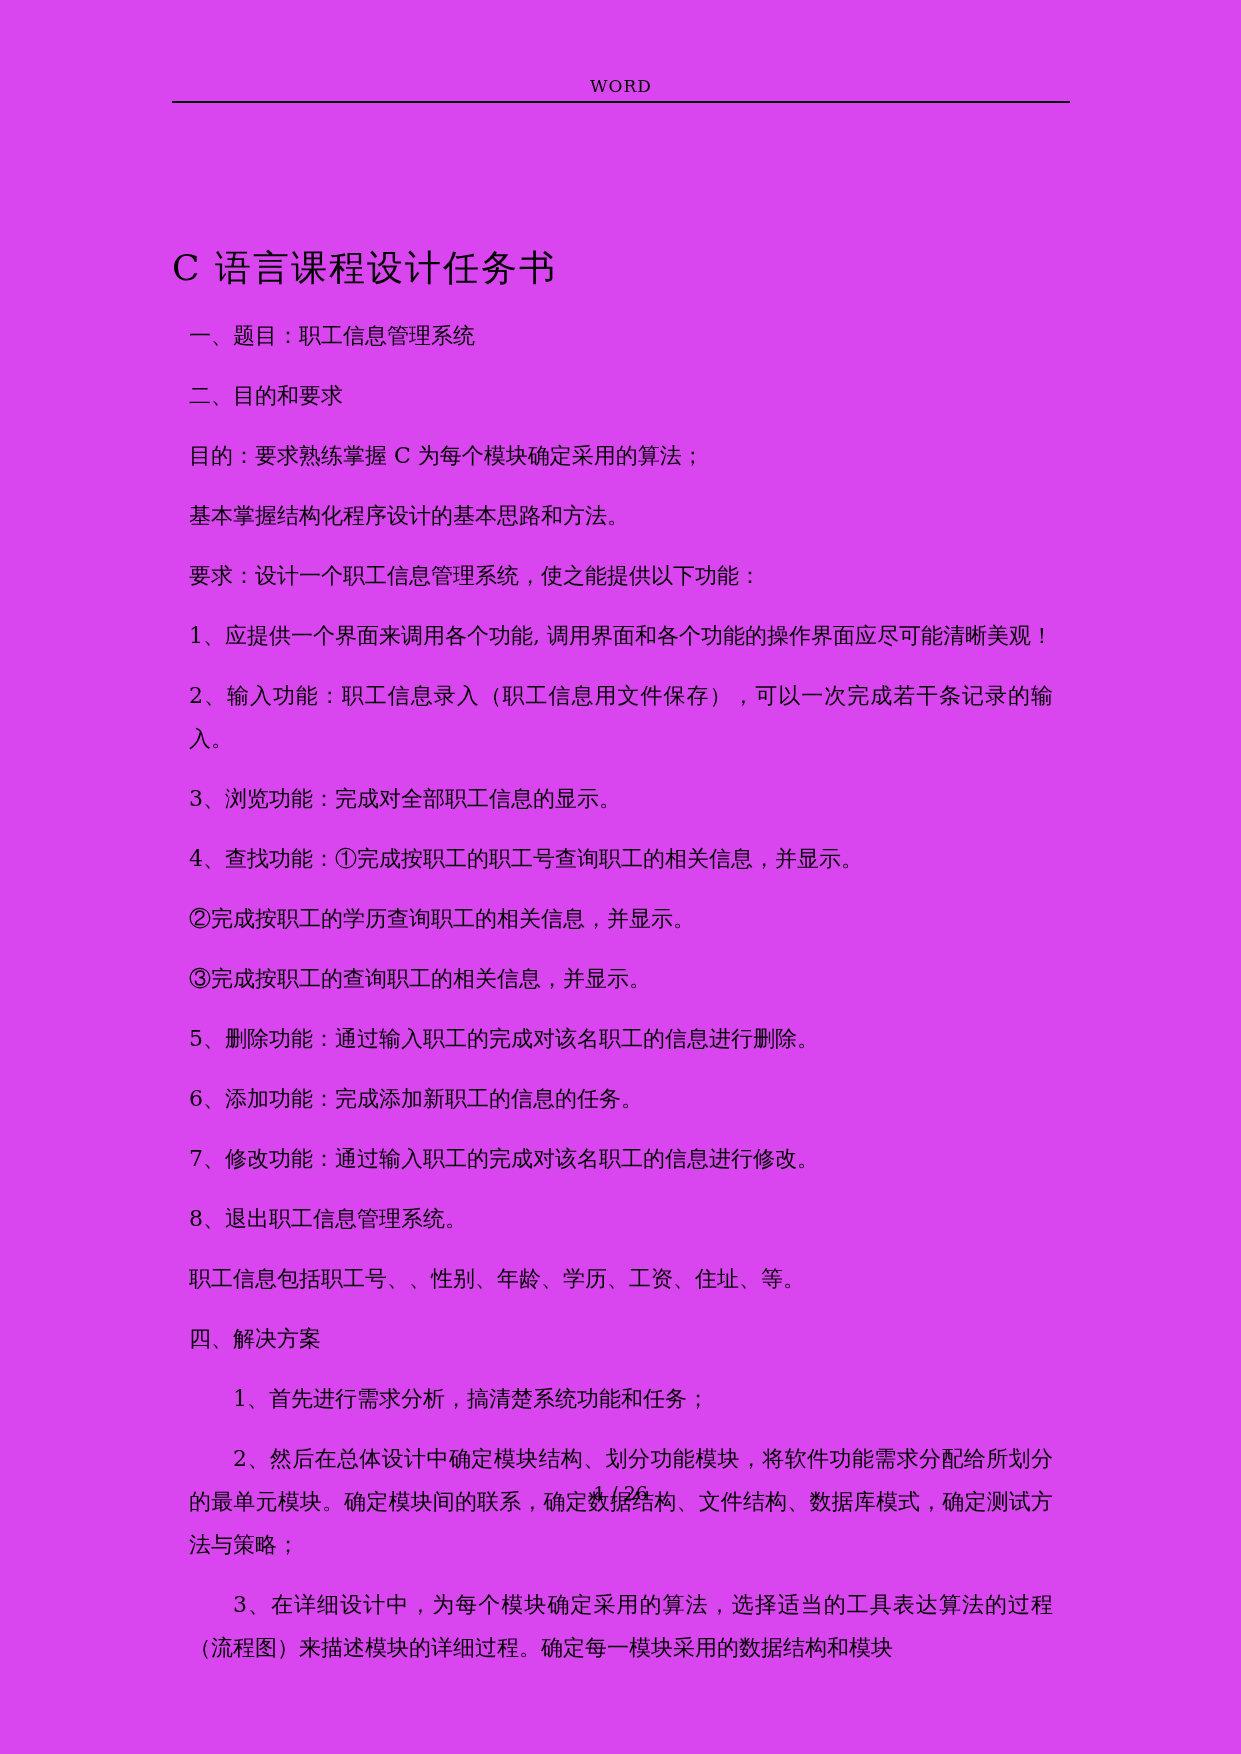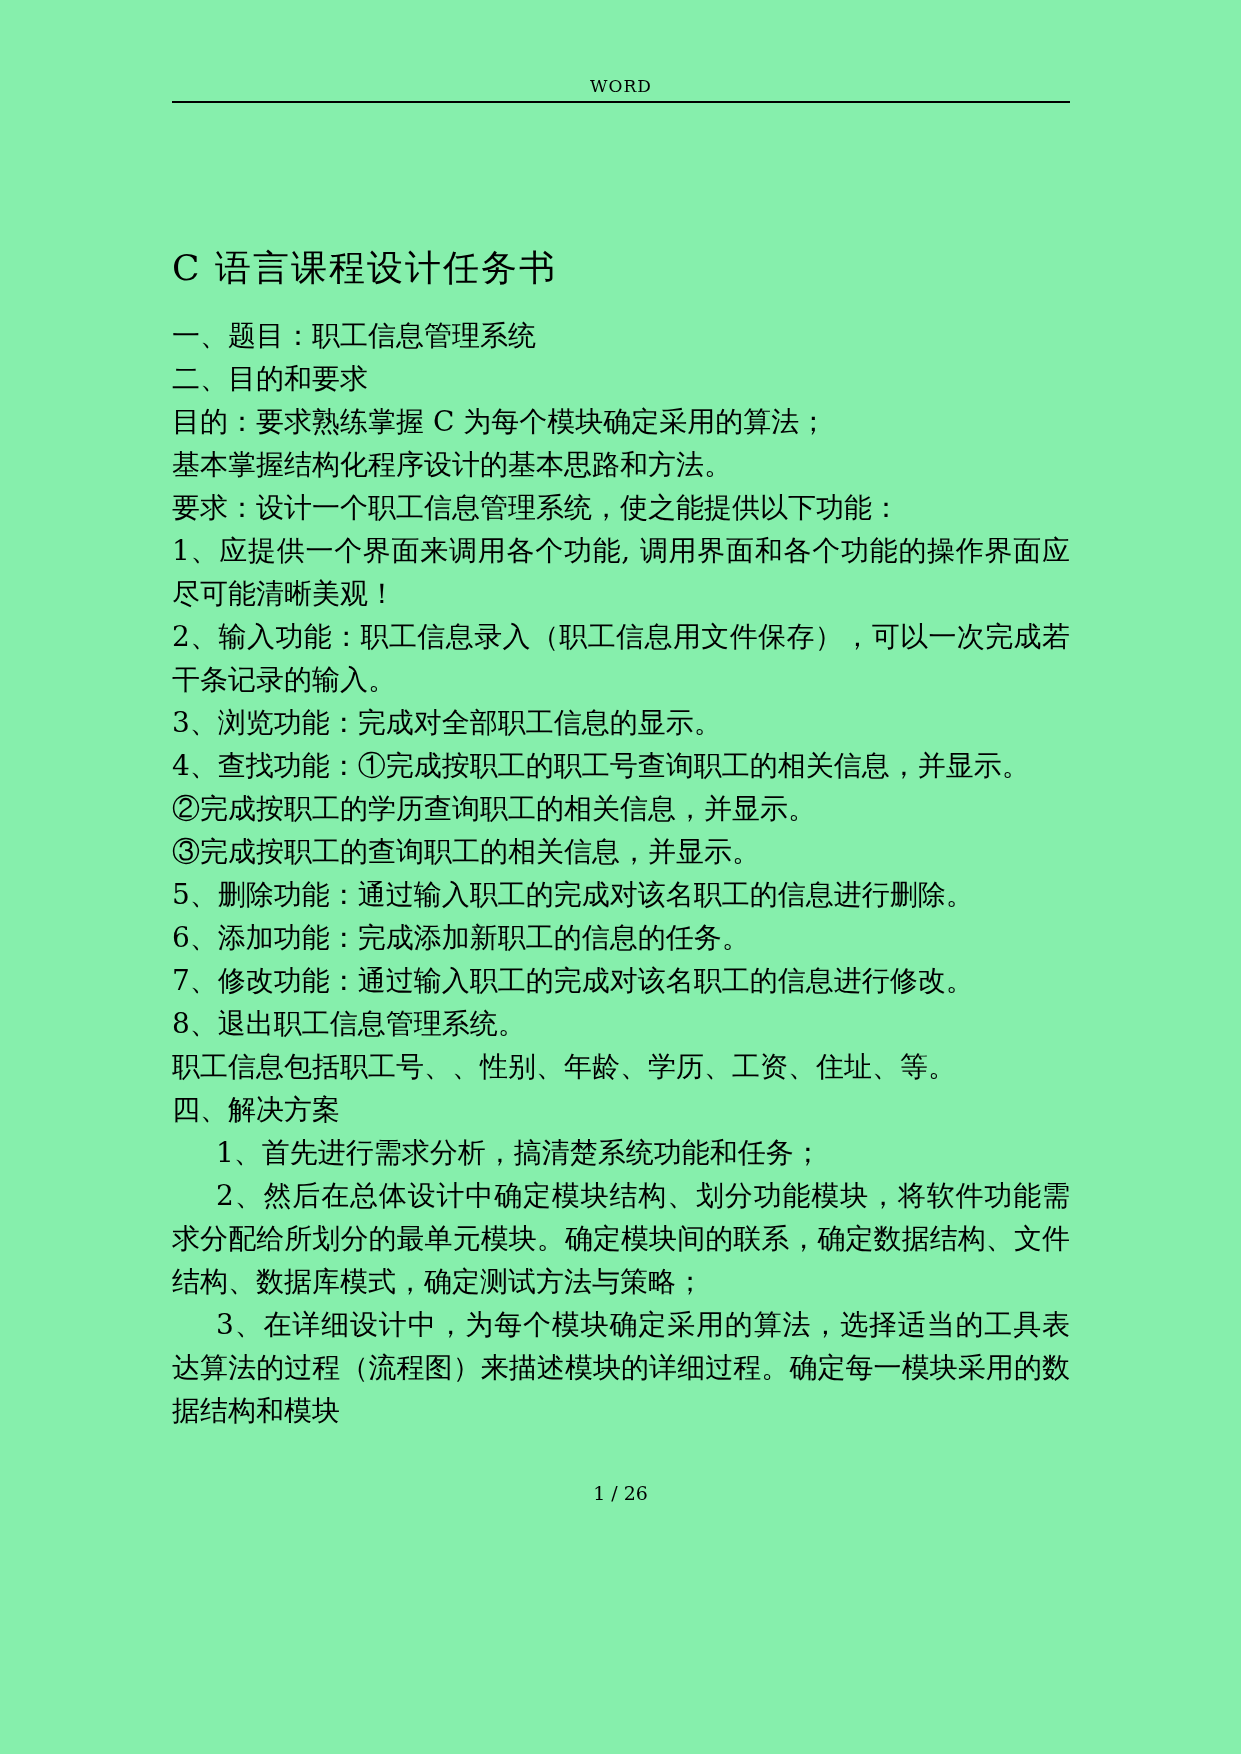--- a/index.html
+++ b/index.html
@@ -5,21 +5,21 @@
   html, body {
     margin: 0;
     padding: 0;
     background: #e9e9e9;
   }
   .page {
     position: relative;
     width: 1241px;
     height: 1754px;
     margin: 0 auto;
-    background: #86efac;
+    background: #d946ef;
     font-family: "DejaVu Serif", "Liberation Serif", serif;
     color: #000000;
     overflow: hidden;
   }
   .header {
     position: absolute;
     top: 76px;
     left: 172px;
     width: 898px;
     text-align: center;
@@ -36,22 +36,22 @@
   }
   .title {
     text-align: left;
     font-size: 36px;
     font-weight: 400;
     letter-spacing: 2px;
     margin: 0 0 24px 0;
     line-height: 44px;
   }
   .content p {
-    margin: 0;
-    font-size: 28px;
+    margin: 17px;
+    font-size: 22px;
     line-height: 43px;
     text-align: justify;
     text-justify: inter-ideograph;
   }
   .p0 { margin-left: 0; }
   .p1 { margin-left: 38px; }
   .p2 { margin-left: 108px; }
   .p3 { margin-left: 93px; }
   .p4 { margin-left: 110px; }
   .pi { text-indent: 44px; }

